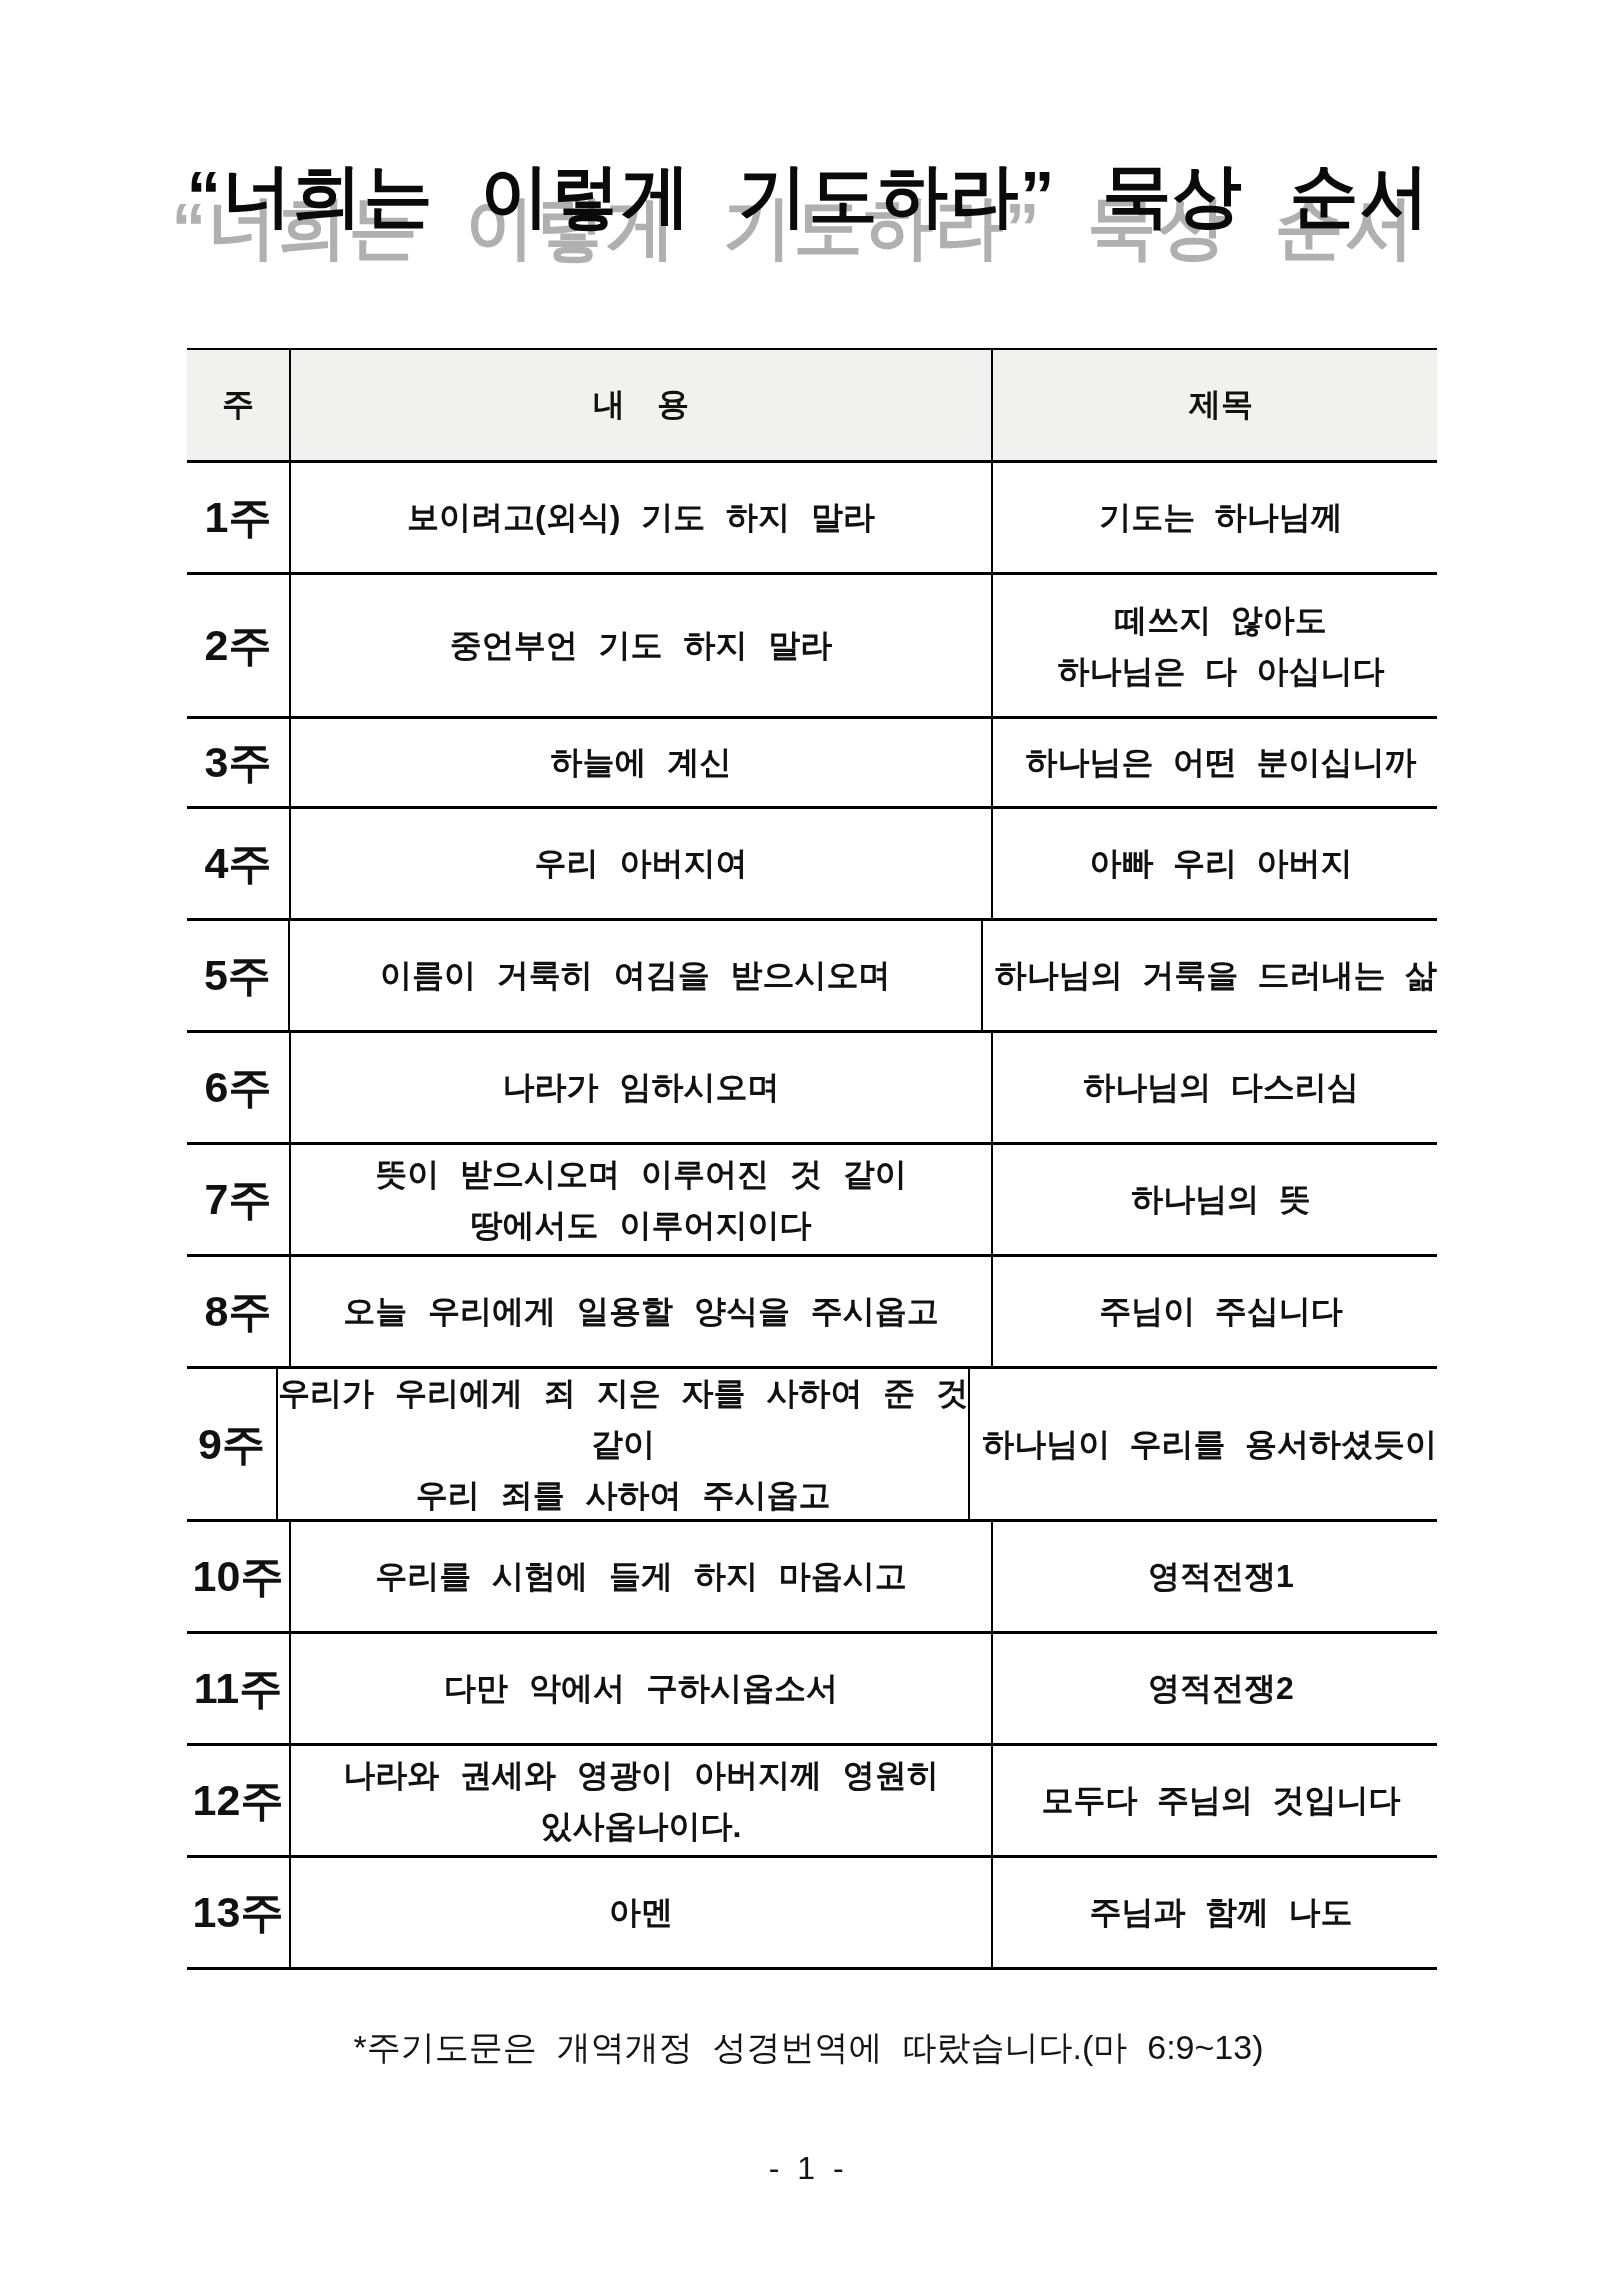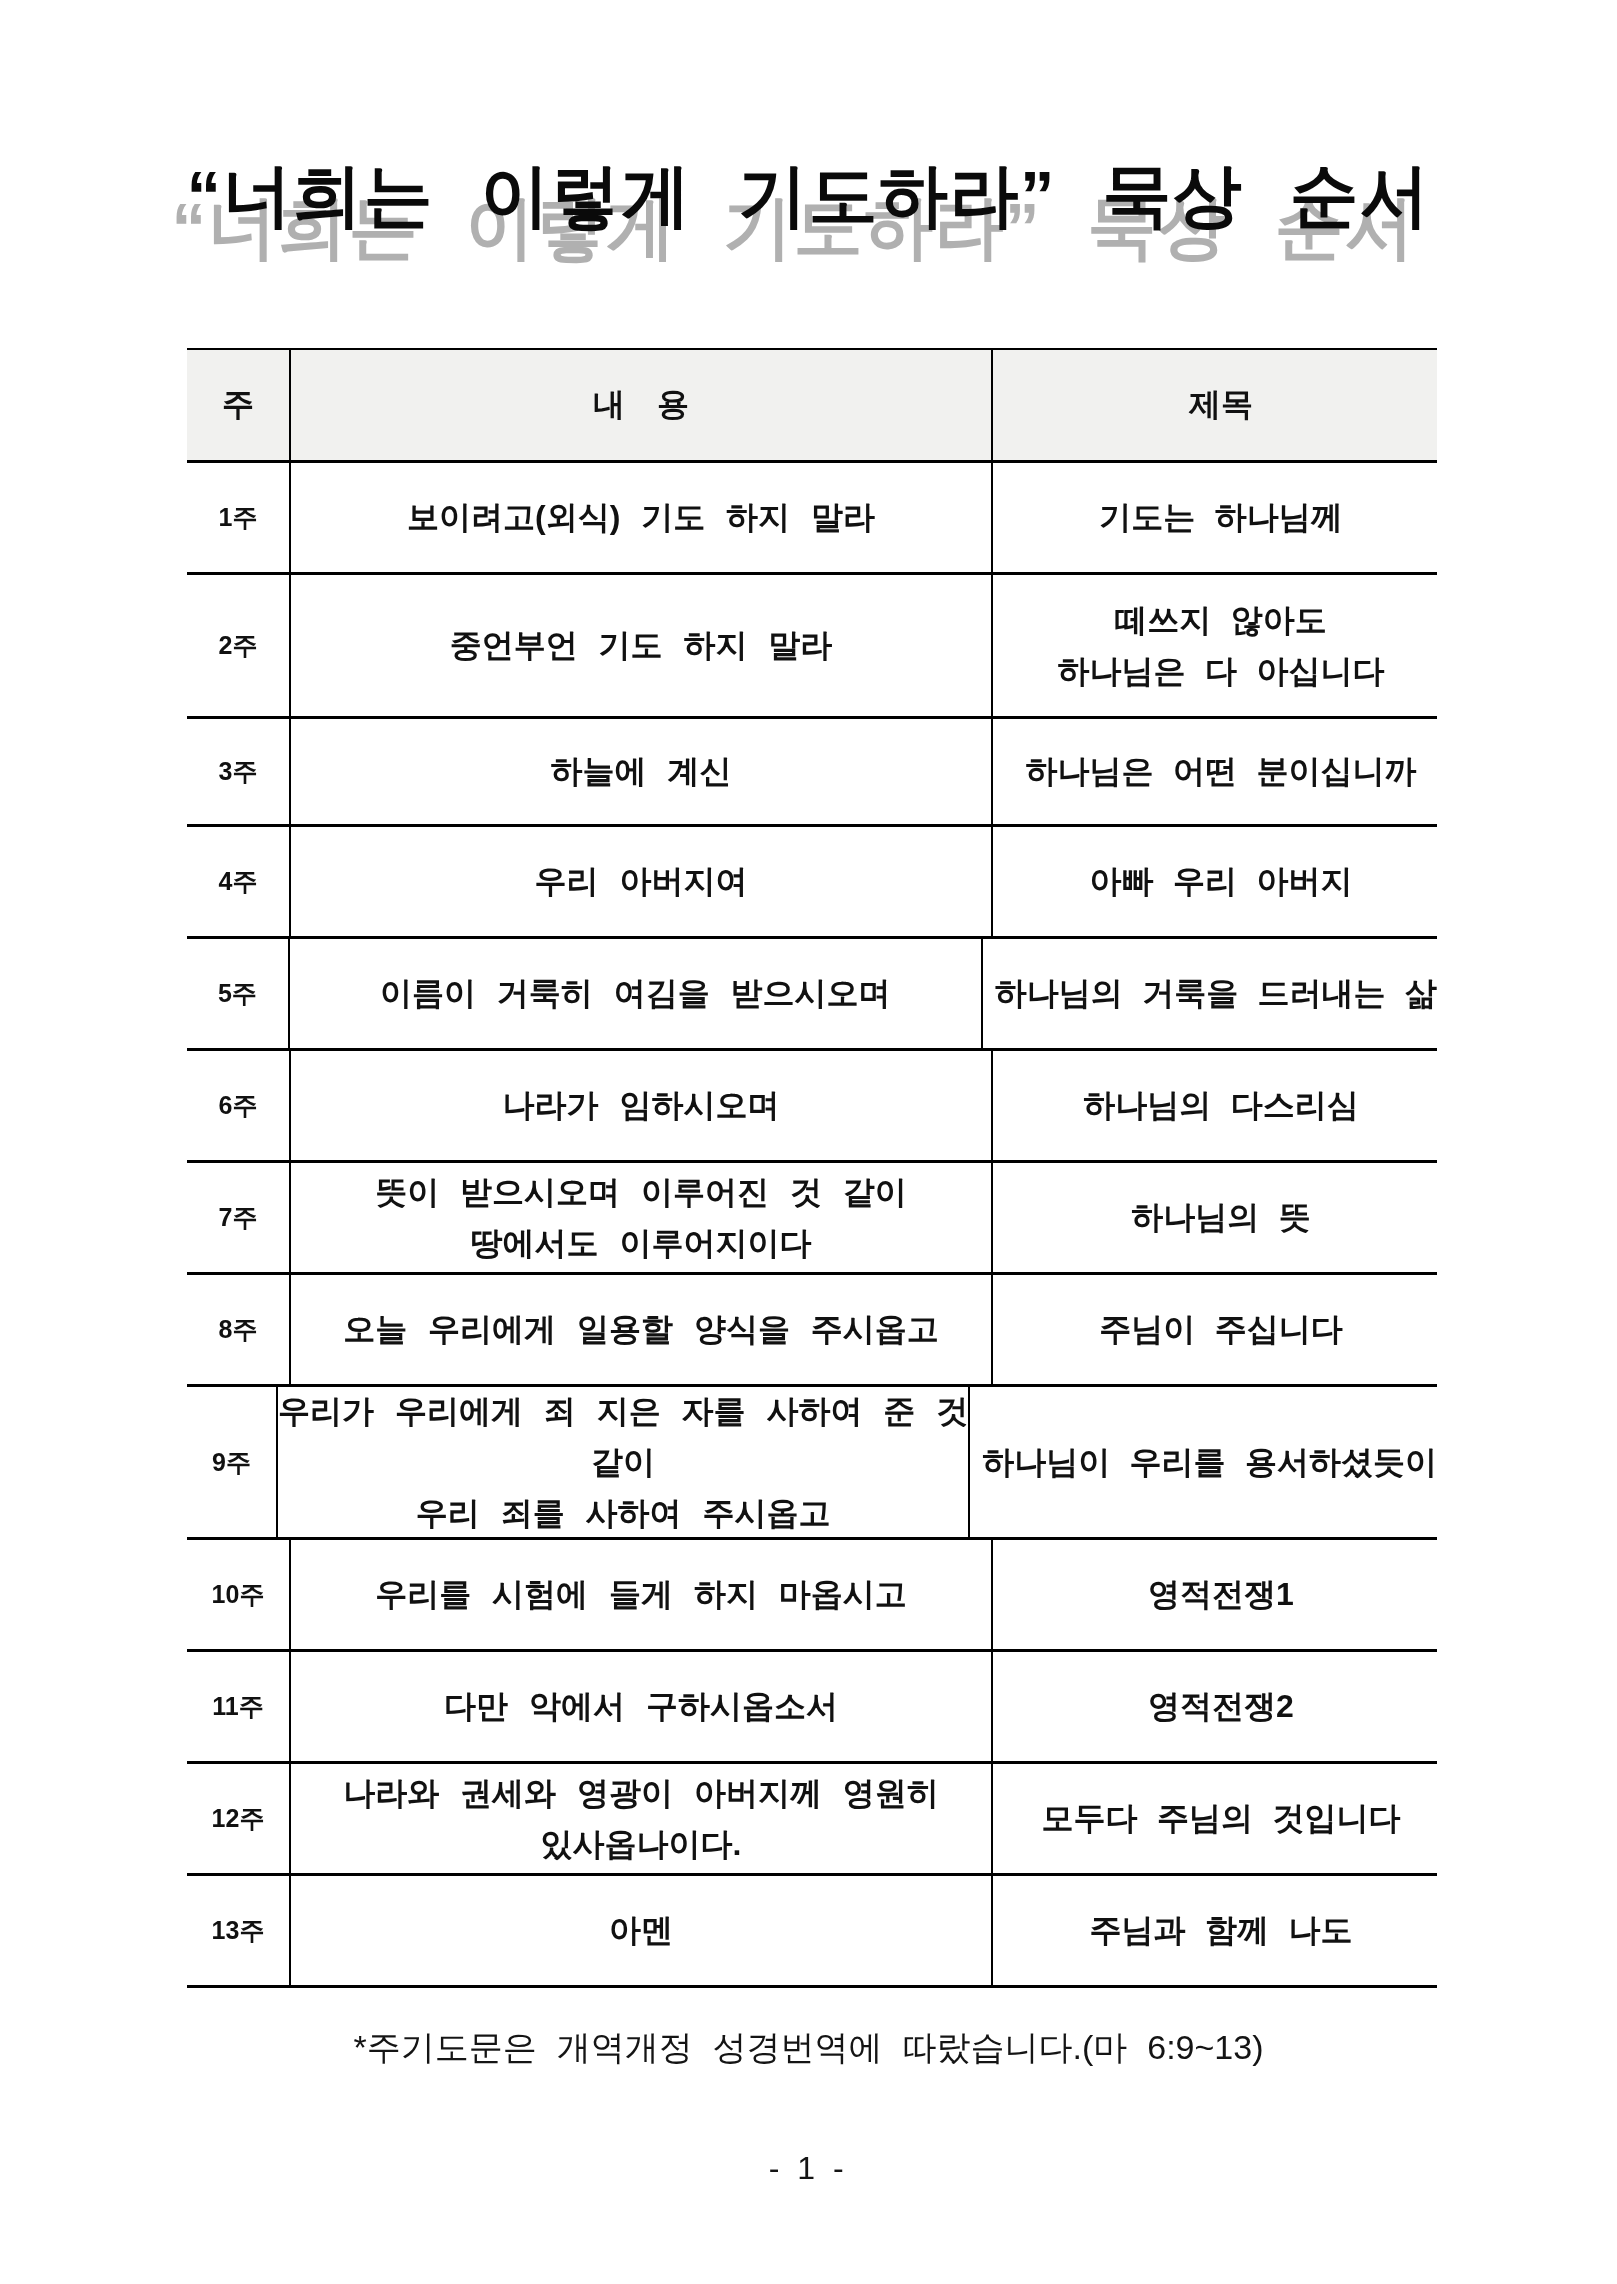--- a/index.html
+++ b/index.html
@@ -21,28 +21,28 @@
     position:absolute;left:187px;top:348px;width:1250px;
     border-top:2.3px solid #000;
     box-sizing:border-box;
   }
   .hdr-row,.t-row{
     display:flex;box-sizing:border-box;border-bottom:3px solid #000;
   }
   .hdr-row{height:113px;background:#f1f1ef;}
   .t-row{height:112px;background:#ffffff;}
   .rows .t-row:nth-child(2){height:144px;}
-  .rows .t-row:nth-child(3){height:108px;}
+  .rows .t-row:nth-child(3){height:90px;}
   .rows .t-row:nth-child(9){height:153px;}
   .cell{
     box-sizing:border-box;display:flex;flex-direction:column;
     justify-content:center;align-items:center;text-align:center;
     font-weight:bold;overflow:visible;
   }
-  .c-week{width:104px;border-right:2.3px solid #000;font-size:25px;}
+  .c-week{width:104px;border-right:2.3px solid #000;font-size:43px;}
   .c-content{width:702px;border-right:2.3px solid #000;font-size:32px;word-spacing:12px;}
   .c-title{flex:1;font-size:32px;word-spacing:10.5px;padding-left:12px;}
   .hdr-row .cell{font-size:32px;}
   .line{line-height:51px;white-space:nowrap;}
   
   .footnote{
     position:absolute;top:2025px;left:0;width:1617px;text-align:center;
     font-size:34px;font-weight:normal;word-spacing:10.5px;color:#141414;
     white-space:nowrap;
   }

